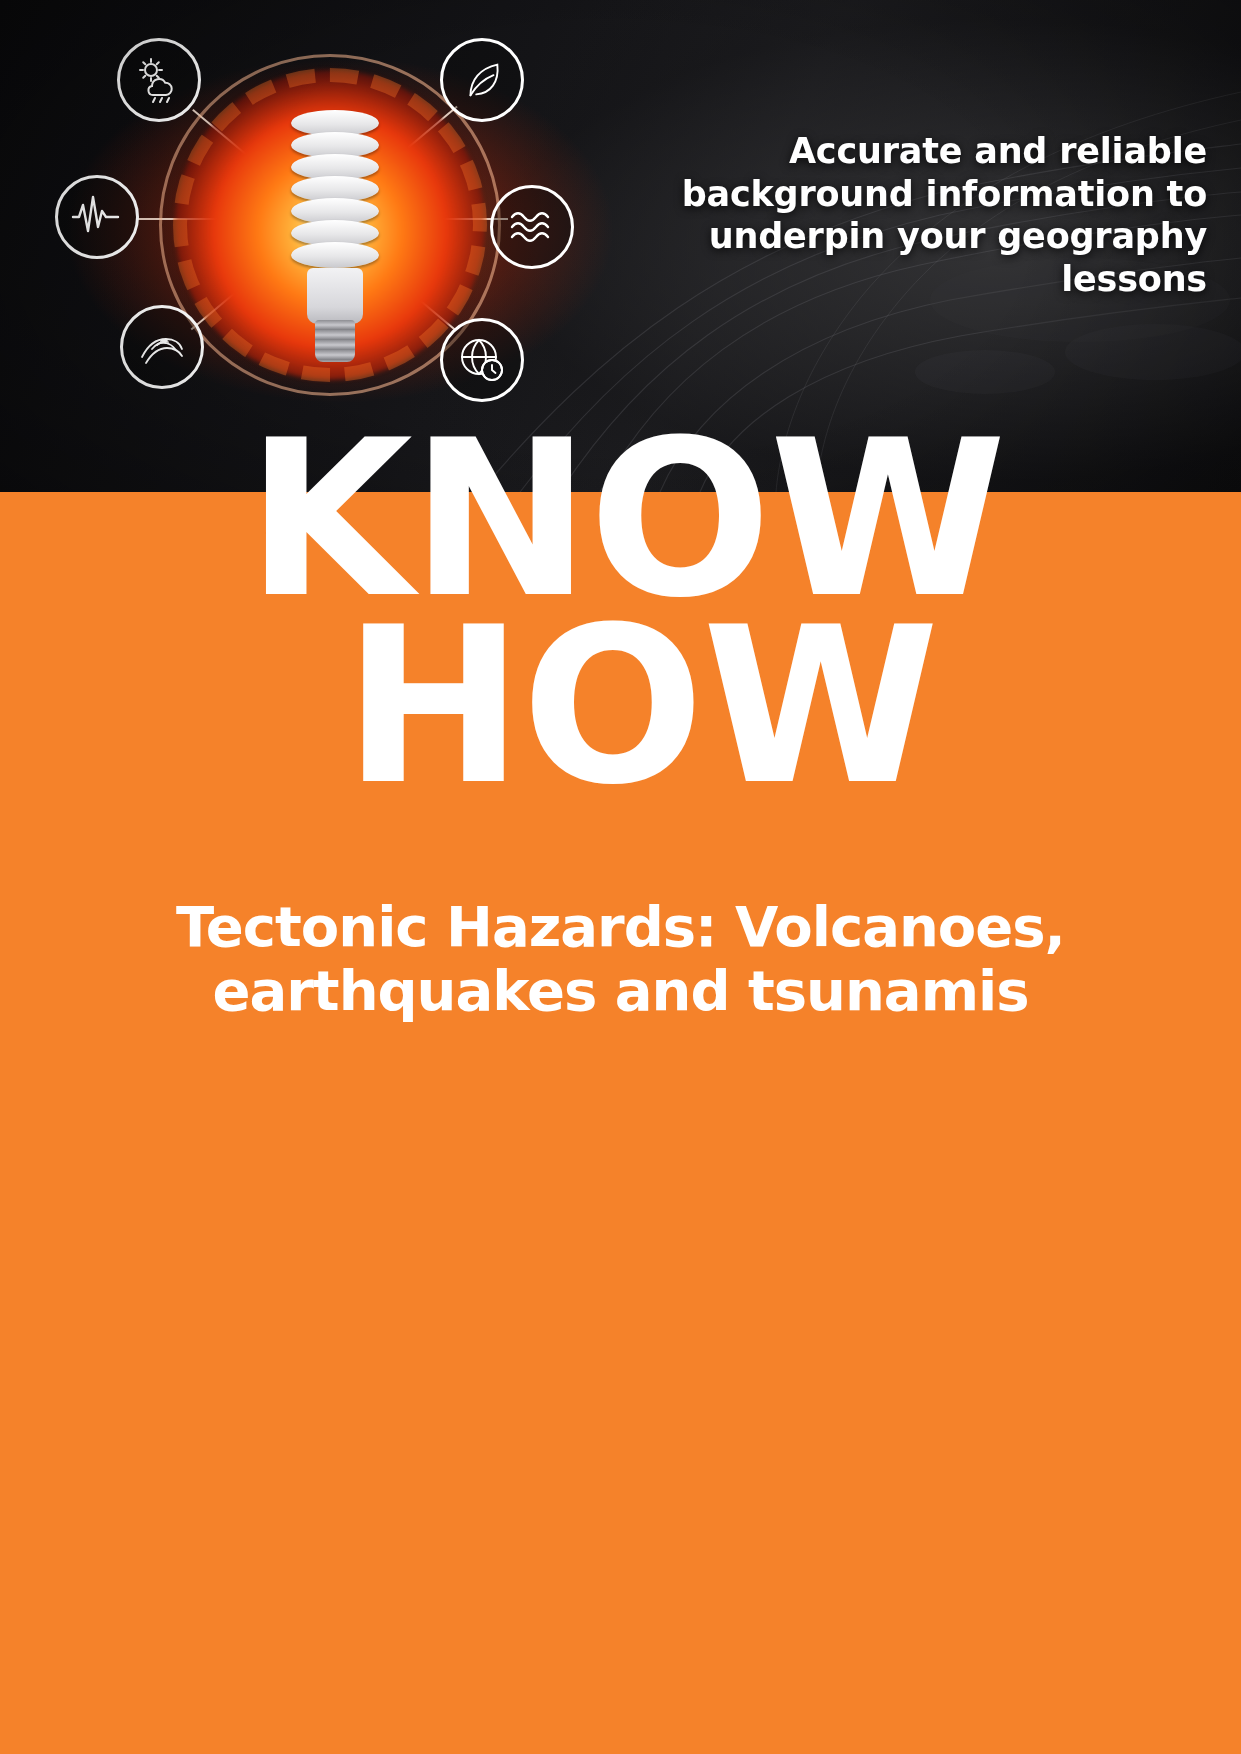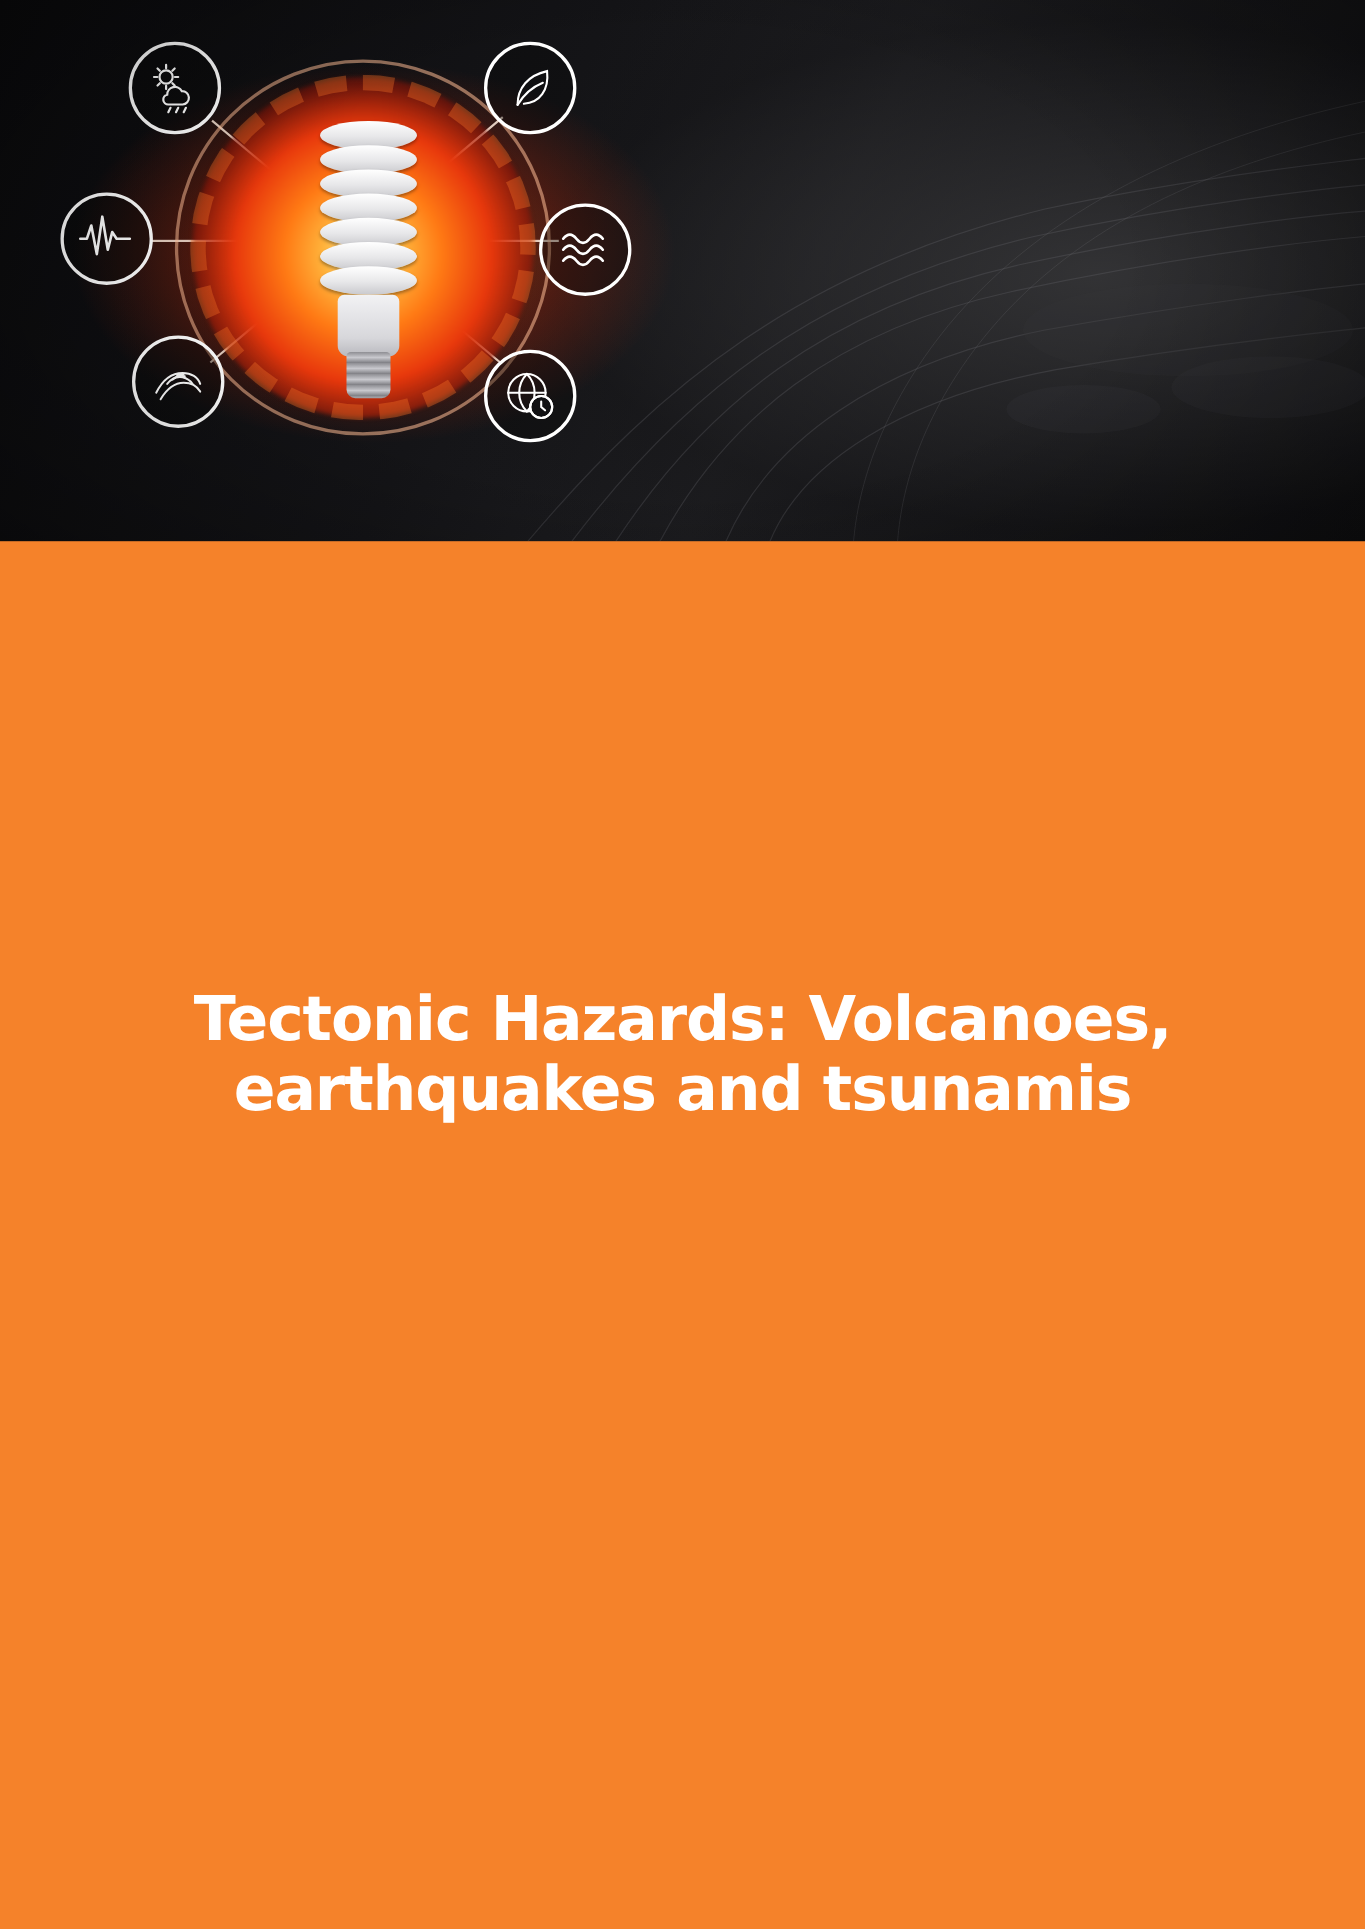--- a/index.html
+++ b/index.html
@@ -302,18 +302,23 @@
         <circle cx="22" cy="22" r="17"></circle>
         <path d="M5 22h34M22 5c5 5 7 11 7 17s-2 12-7 17c-5-5-7-11-7-17s2-12 7-17z"></path>
         <circle cx="35" cy="35" r="10" fill="#111113"></circle>
         <circle cx="35" cy="35" r="10"></circle>
         <path d="M35 30v5l3.5 3"></path>
       </svg>
     </div>
 
     <div class="hero-vignette"></div>
 
+    <div class="hero-tagline">Accurate and reliable background information to underpin your geography lessons</div>
   </div>
 
+  <div class="wordmark">
+    <div class="wm-line wm-know">KNOW</div>
+    <div class="wm-line wm-how">HOW</div>
+  </div>
 
   <div class="doc-title">Tectonic Hazards: Volcanoes, earthquakes and tsunamis</div>
 
 </div>
 
 </body></html>

